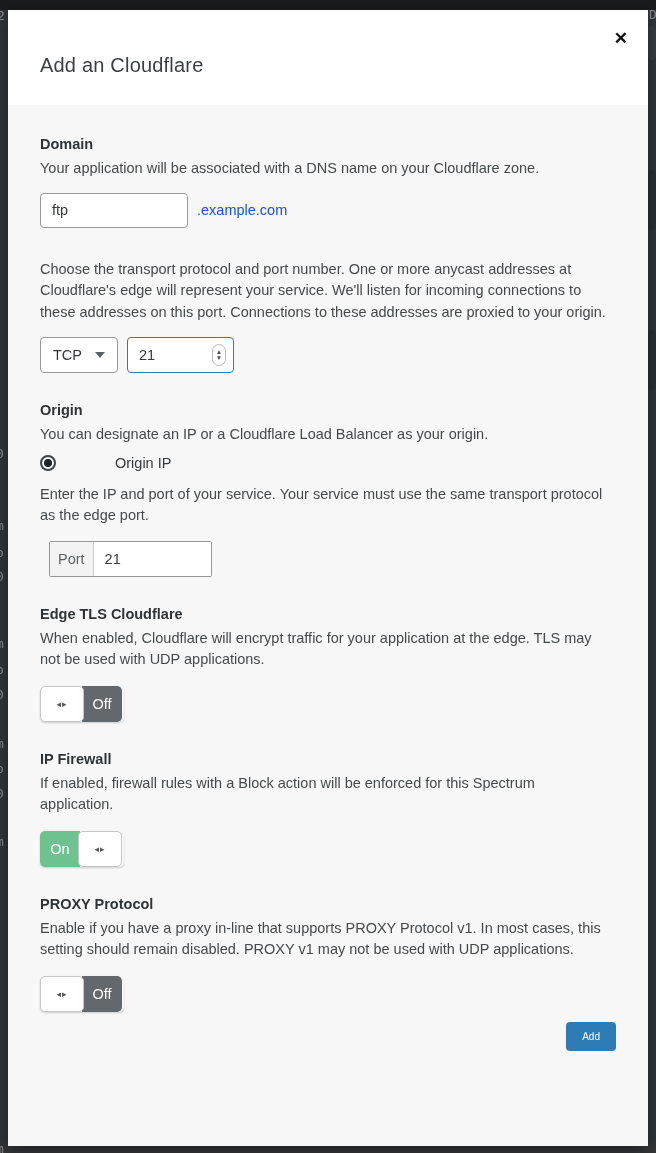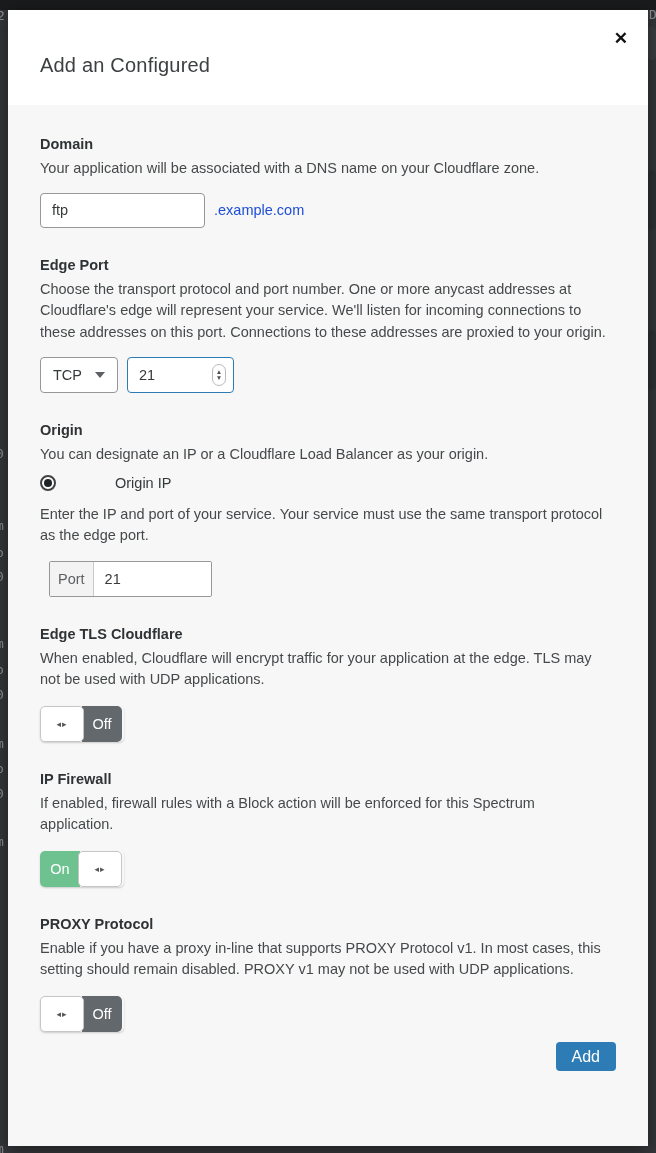--- a/index.html
+++ b/index.html
@@ -44,21 +44,21 @@
   .field-label { font-size: 14.5px; font-weight: 700; color: #303335; line-height: 20px; }
   .field-desc  { font-size: 14.5px; color: #46494b; line-height: 21.5px; margin-top: 4px; max-width: 566px; }
 
   
   .text-input {
     height: 35px; background: #fff; border: 1px solid #979797; border-radius: 4px;
     font-family: "Liberation Sans", sans-serif; font-size: 14.5px; color: #36393b;
     padding: 0 11px; outline: none;
   }
   .domain-row { display: flex; align-items: center; margin-top: 13px; }
-  .domain-input { width: 165px; }
+  .domain-input { width: 148px; }
   .domain-suffix { font-size: 14.5px; color: #1d4ed8; margin-left: 9px; }
 
   
   .edgeport-row { display: flex; align-items: center; margin-top: 14px; }
   .select {
     display: flex; align-items: center; justify-content: space-between;
     width: 78px; height: 36px; background: #fff; border: 1px solid #979797;
     border-radius: 4px; padding: 0 12px; cursor: pointer;
   }
   .select-value { font-size: 14.5px; color: #36393b; }
@@ -130,21 +130,21 @@
   }
   .toggle.off .seg-label { background: #63686c; border-radius: 0 5px 5px 0; }
   .toggle.off .knob { margin-right: -2px; }
   .toggle.on  .seg-label { background: #6ec28f; border-radius: 5px 0 0 5px; }
   .toggle.on  .knob { margin-left: -2px; }
 
   
   .footer-row { display: flex; justify-content: flex-end; margin-top: 10px; padding-right: 0; }
   .add-button {
     background: #2d7cb5; color: #fff; border: none; border-radius: 4px;
-    font-family: "Liberation Sans", sans-serif; font-size: 16px;
+    font-family: "Liberation Sans", sans-serif; font-size: 10px;
     padding: 6px 16px; height: 29px; cursor: pointer;
   }
 </style>
 </head>
 <body>
 
 <div class="backdrop" id="backdrop">
   <div class="backdrop-topbar"></div>
   <div class="backdrop-card" style="right:0; top:26px; width:9px; height:34px;"></div>
   <div class="backdrop-card" style="right:0; top:170px; width:9px; height:60px; background:#2e3033;"></div>
@@ -160,37 +160,36 @@
     <span class="bg-glyph" style="left: -4px; top: 688px;">0</span>
     <span class="bg-glyph" style="left: -4px; top: 737px;">m</span>
     <span class="bg-glyph" style="left: -4px; top: 762px;">o</span>
     <span class="bg-glyph" style="left: -4px; top: 787px;">0</span>
     <span class="bg-glyph" style="left: -4px; top: 835px;">m</span>
     <span class="bg-glyph" style="left: -4px; top: 1142px;">m</span>
   </div>
 
 <div class="modal">
   <div class="modal-header">
-    <div class="modal-title">Add an Configured</div>
+    <div class="modal-title">Add an Cloudflare</div>
     <button class="modal-close">✕</button>
   </div>
 
   <div class="modal-body">
 
     <div class="section">
       <div class="field-label">Domain</div>
       <div class="field-desc">Your application will be associated with a DNS name on your Cloudflare zone.</div>
       <div class="domain-row">
         <input class="text-input domain-input" type="text" value="ftp" style="">
         <span class="domain-suffix">.example.com</span>
       </div>
     </div>
 
     <div class="section">
-      <div class="field-label">Edge Port</div>
       <div class="field-desc">Choose the transport protocol and port number. One or more anycast addresses at Cloudflare's edge will represent your service. We'll listen for incoming connections to these addresses on this port. Connections to these addresses are proxied to your origin.</div>
       <div class="edgeport-row">
         <div class="select">
           <span class="select-value">TCP</span>
           <span class="chevron-down"></span>
         </div>
         <div class="number-wrap">
           <input class="number-input" type="text" value="21" style="">
           <div class="stepper">
             <span>▲</span>

